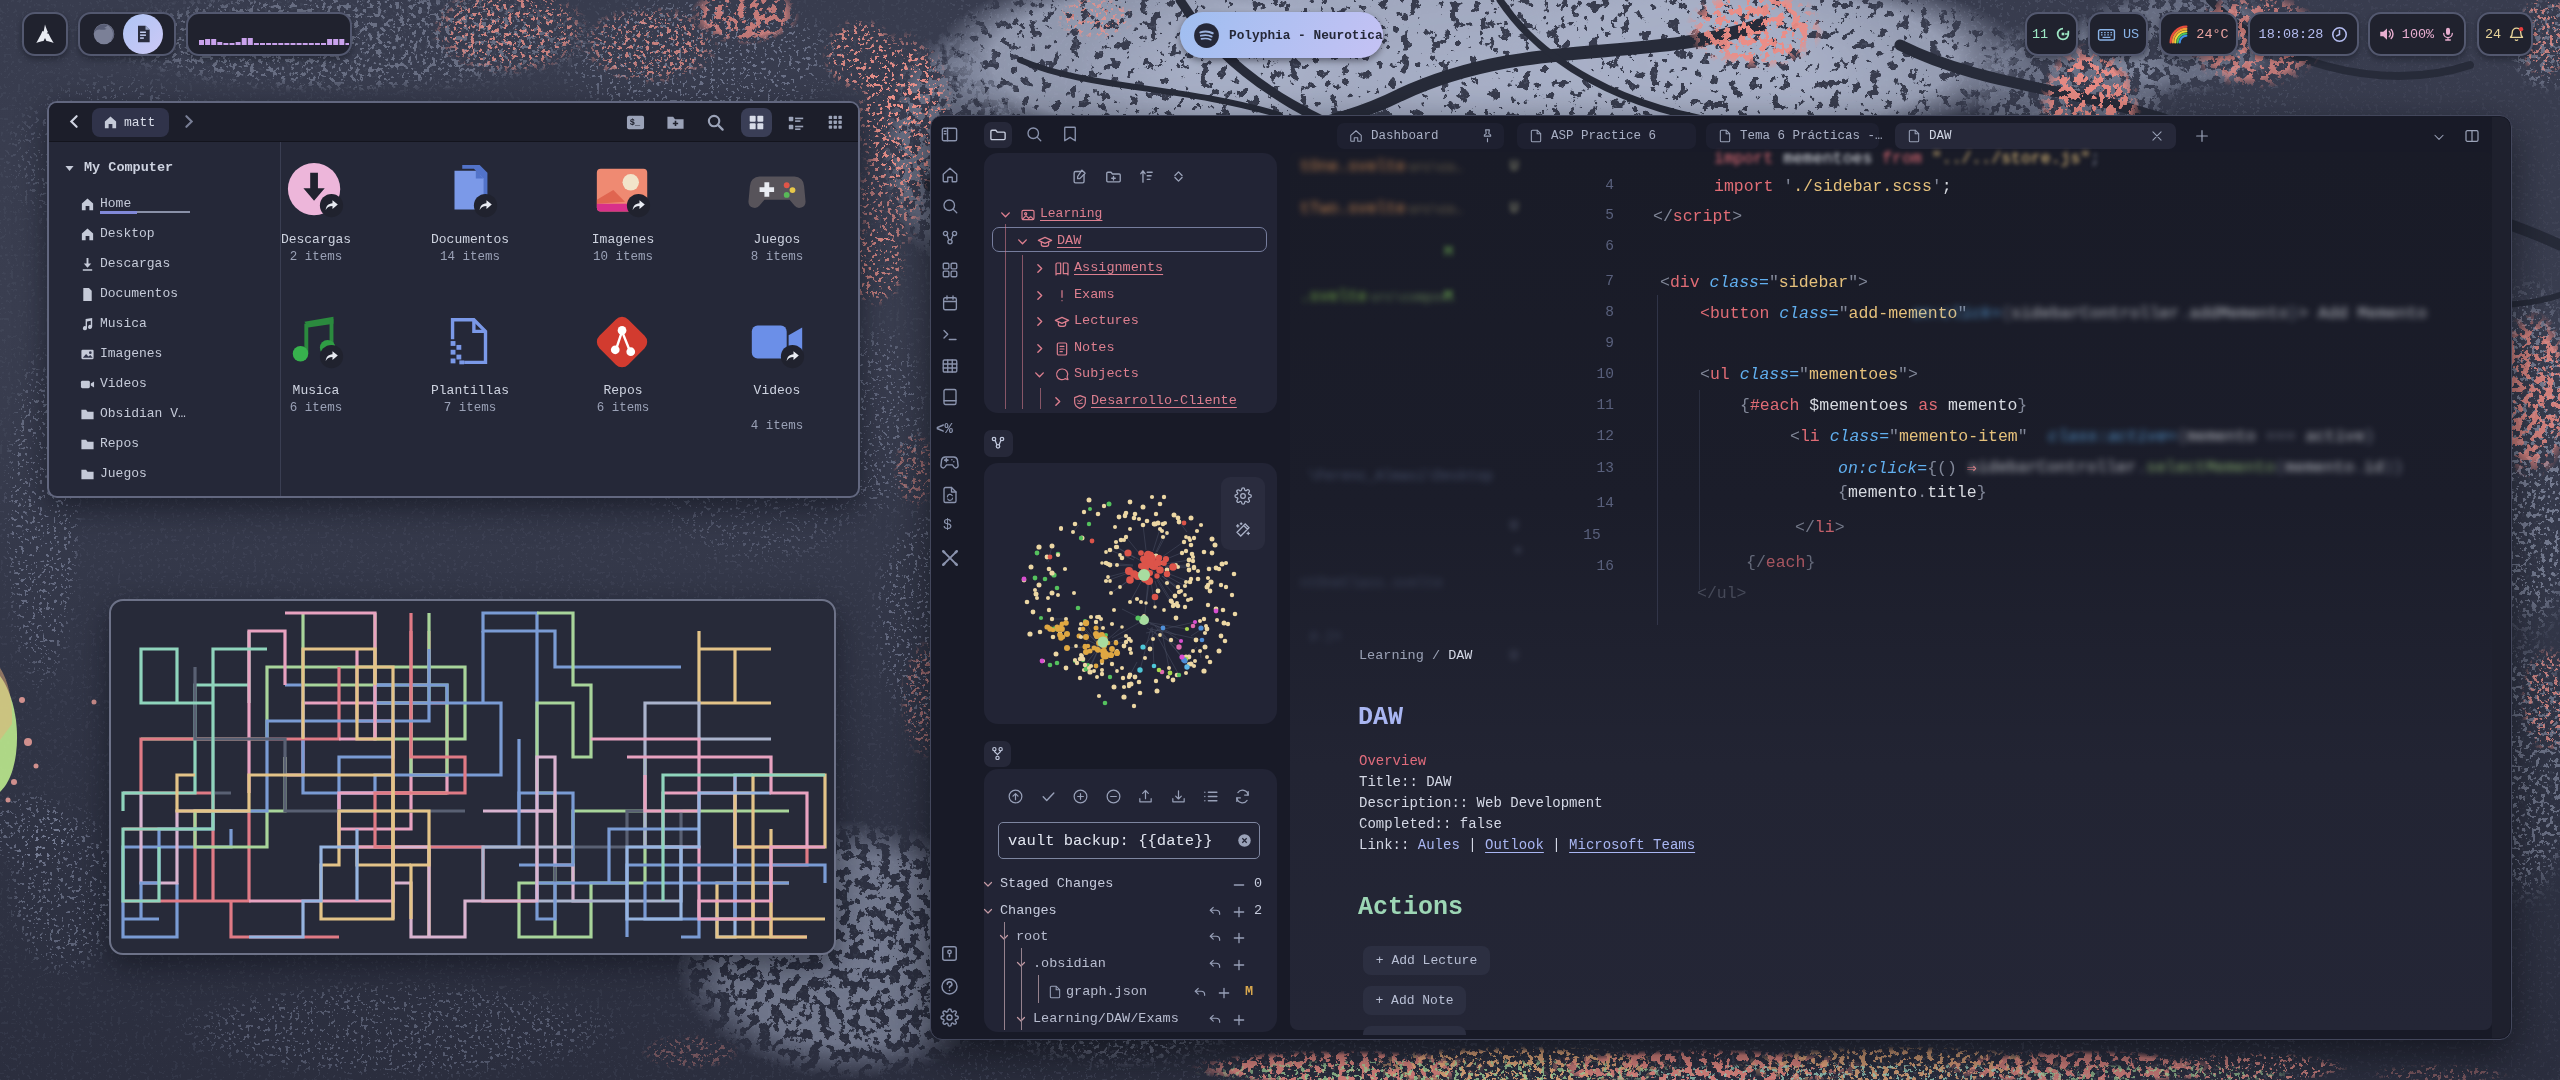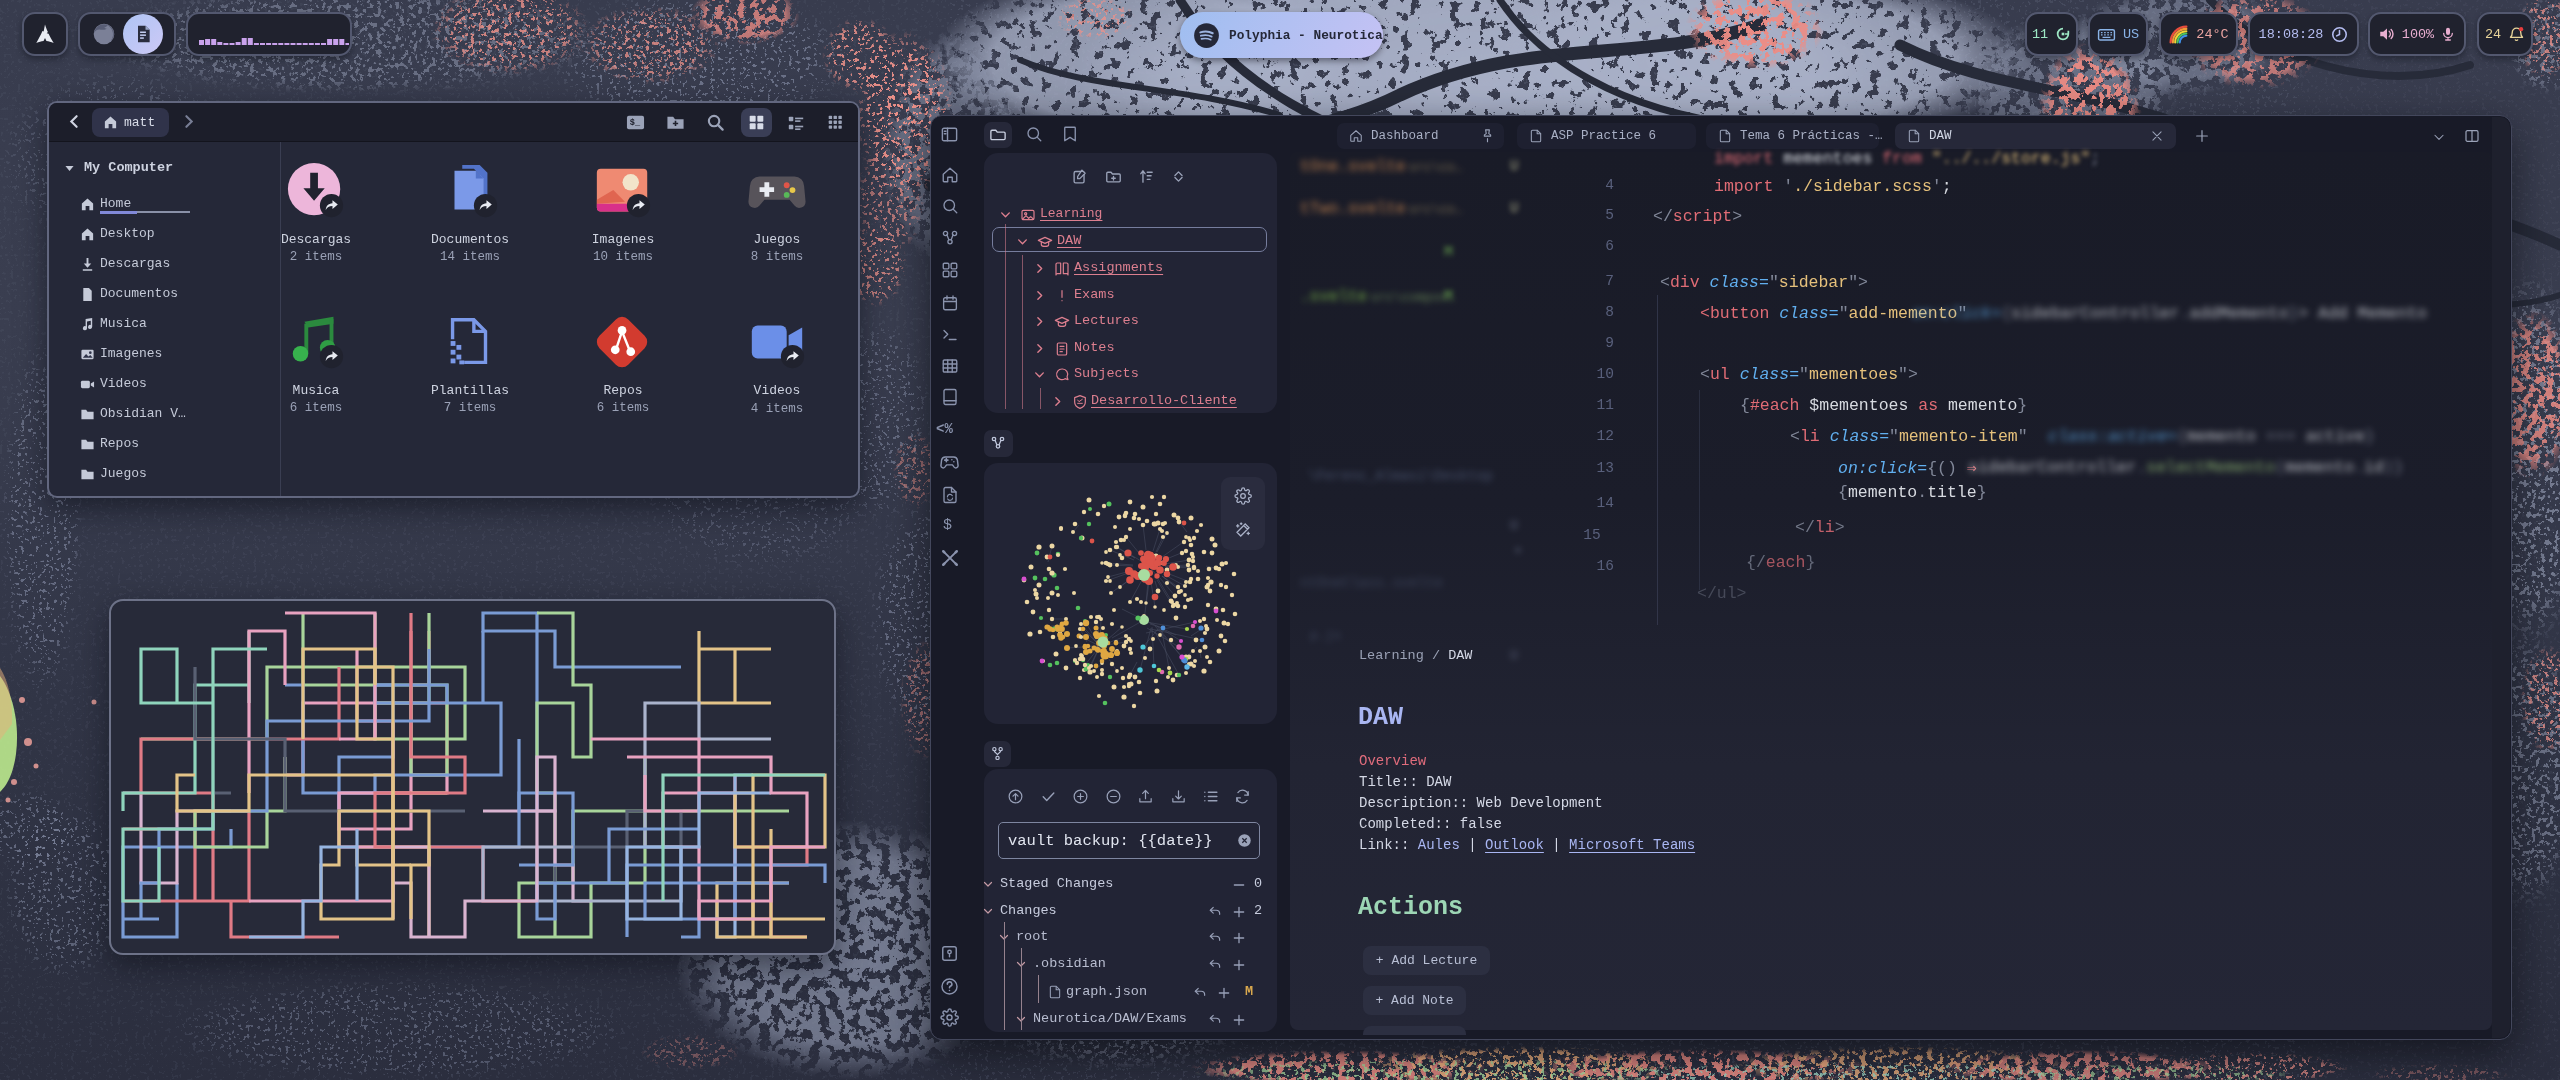--- a/index.html
+++ b/index.html
@@ -488,21 +488,21 @@
     <div class="abs" style="left:658px;top:209px;width:140px;height:110px;text-align:center">
 <svg width="62" height="62" viewBox="0 0 64 64" style="overflow:visible">
         <rect x="6" y="14" width="36" height="34" rx="6" fill="#6b8fe8"></rect>
         <path d="M44 24 L58 16 V46 L44 38 Z" fill="#6b8fe8"></path>
         <g transform="translate(36,34)">
           <circle cx="12" cy="12" r="12" fill="#20222e"></circle>
           <path d="M13 6.5 L18.5 11 L13 15.5 V12.5 C9.5 12.5 7.5 14 6 16.5 C6.3 12.5 8.5 9.8 13 9.5 Z" fill="#e8ebf2"></path>
         </g>
       </svg>
 <div style="font-size:13px;color:#ced3e0;margin-top:4px">Videos</div>
-<div style="font-size:12.5px;color:#9aa1b6;margin-top:4px">4 items</div></div>
+<div style="font-size:12.5px;color:#9aa1b6;margin-top:21px">4 items</div></div>
 </div>
 <div class="abs" style="left:109px;top:599px;width:727px;height:356px;background:#272a39;border:2px solid #6d7288;border-radius:14px;box-shadow:0 10px 30px rgba(8,10,18,0.5);overflow:hidden">
 <svg width="727" height="356" viewBox="0 0 727 356">
       <path d="M174,156 L174,174 L192,174 L192,102 L246,102 L300,102 L300,174 L336,174 L336,192 L282,192 L246,192 L228,192 L228,228 L246,228 L300,228 L300,156 L300,102 L264,102 L264,138" stroke="#e8a2c0" stroke-width="3.2" fill="none"></path>
       <path d="M408,138 L408,210 L426,210 L426,192 L426,138 L426,66 L426,48 L426,12 L372,12 L372,30 L426,30 L444,30 L444,66 L498,66 L570,66" stroke="#7a9bd4" stroke-width="3.2" fill="none"></path>
       <path d="M120,228 L120,246 L84,246 L12,246 L12,282 L12,336 L66,336 L66,300 L66,282" stroke="#7a9bd4" stroke-width="3.2" fill="none"></path>
       <path d="M318,30 L318,84 L300,84 L300,48 L300,30 L300,12 L300,66 L300,102 L318,102 L336,102 L336,174" stroke="#e07a85" stroke-width="3.2" fill="none"></path>
       <path d="M678,210 L606,210 L534,210 L534,282 L480,282 L480,336 L408,336 L408,282 L462,282 L462,210 L516,210 L534,210 L534,156" stroke="#a8d49a" stroke-width="3.2" fill="none"></path>
       <path d="M30,138 L102,138 L156,138 L156,120 L156,66 L228,66 L264,66 L264,12 L264,48 L264,66 L264,84 L192,84 L192,12 L192,48" stroke="#a8d49a" stroke-width="3.2" fill="none"></path>
       <path d="M318,12 L318,48 L318,102 L264,102 L264,84 L336,84 L336,120 L336,174 L300,174 L300,138 L354,138 L354,66 L336,66 L300,66 L264,66 L264,138 L300,138 L300,84" stroke="#a8d49a" stroke-width="3.2" fill="none"></path>
@@ -1383,21 +1383,21 @@
     <path d="M9 14 L4 9 L9 4"></path>
     <path d="M4 9 h10 a6 6 0 0 1 6 6 v1"></path>
   </svg>
 <svg class="abs" width="14" height="14" viewBox="0 0 24 24" style="left:1217px;top:986px" fill="none" stroke="#98a0b8" stroke-width="2.2" stroke-linecap="round">
     <path d="M12 4 v16 M4 12 h16"></path>
   </svg>
 <span class="abs" style="left:1245px;top:984px;font-size:13.5px;font-weight:bold;color:#d9a84e">M</span>
 <svg class="abs" width="12" height="12" viewBox="0 0 24 24" style="left:1015px;top:1013px" fill="none" stroke="#c49aa4" stroke-width="2.4" stroke-linecap="round" stroke-linejoin="round">
     <path d="M5 9 L12 16 L19 9"></path>
   </svg>
-<span class="abs" style="left:1033px;top:1011px;font-size:13.5px;color:#b8bdd0">Neurotica/DAW/Exams</span>
+<span class="abs" style="left:1033px;top:1011px;font-size:13.5px;color:#b8bdd0">Learning/DAW/Exams</span>
 <svg class="abs" width="14" height="14" viewBox="0 0 24 24" style="left:1208px;top:1013px" fill="none" stroke="#98a0b8" stroke-width="2" stroke-linecap="round" stroke-linejoin="round">
     <path d="M9 14 L4 9 L9 4"></path>
     <path d="M4 9 h10 a6 6 0 0 1 6 6 v1"></path>
   </svg>
 <svg class="abs" width="14" height="14" viewBox="0 0 24 24" style="left:1232px;top:1013px" fill="none" stroke="#98a0b8" stroke-width="2.2" stroke-linecap="round">
     <path d="M12 4 v16 M4 12 h16"></path>
   </svg>
 <div class="abs" style="left:1004px;top:922px;width:1px;height:108px;background:#96828e"></div>
 <div class="abs" style="left:1021px;top:948px;width:1px;height:82px;background:#96828e"></div>
 <div class="abs" style="left:1038px;top:975px;width:1px;height:28px;background:#96828e"></div>

